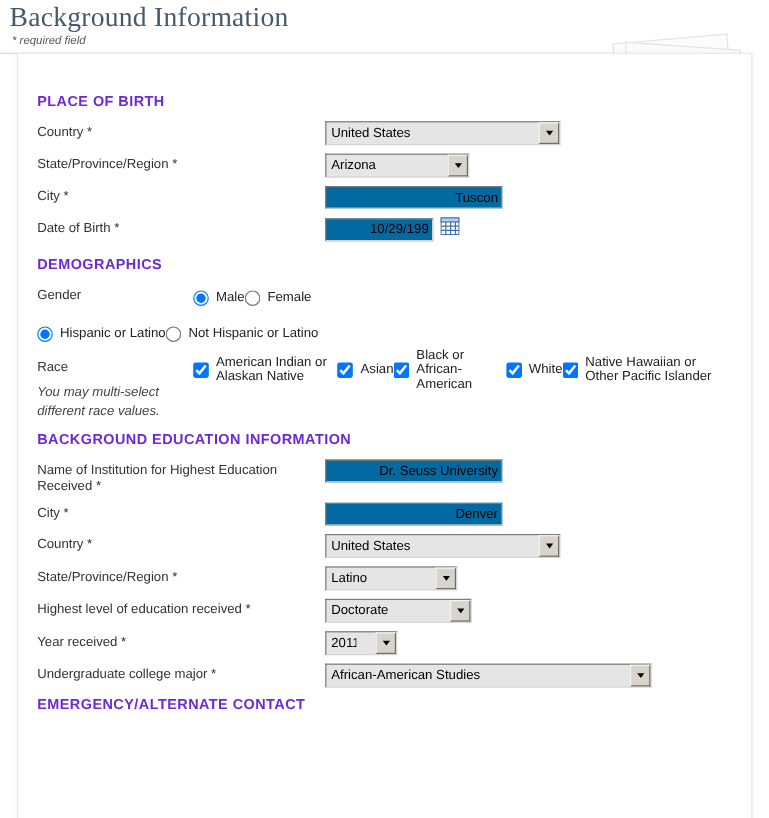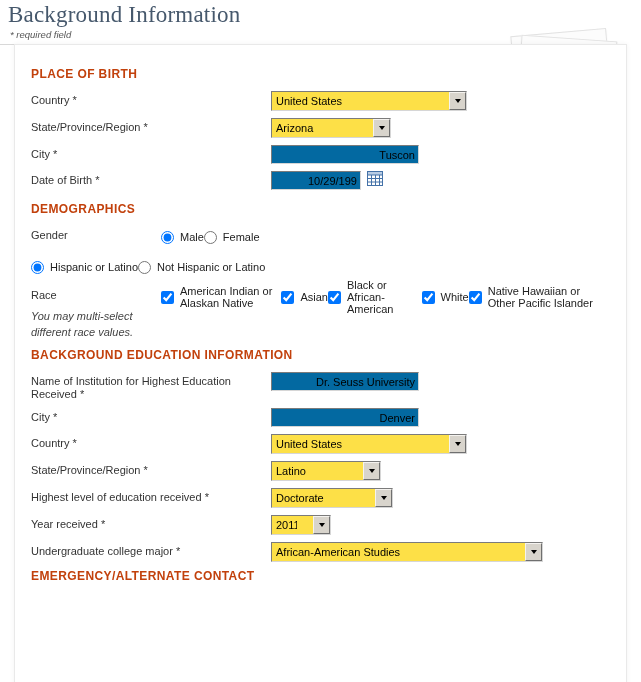--- a/index.html
+++ b/index.html
@@ -20,40 +20,40 @@
            box-shadow:0 1px 2px rgba(0,0,0,0.05); }
   .sheet.a { width:96px; height:42px; right:8px; top:6px; transform:rotate(-5deg); }
   .sheet.b { width:96px; height:42px; right:0;  top:12px; transform:rotate(4deg); }
 
   
   .panel { position:absolute; left:14px; top:44px; width:613px; height:700px;
            background:#ffffff; border:1px solid #e9e9e9;
            box-shadow:0 0 5px rgba(0,0,0,0.05); z-index:1;
            padding:18px 16px 10px 16px; }
 
-  h2.sec { font-size:12px; font-weight:bold; color:#c2410c; letter-spacing:0.4px;
-           margin:4px 0 10px 0; }
+  h2.sec { font-size:12px; font-weight:bold; color:#6d28d9; letter-spacing:0.4px;
+           margin:14px 0 10px 0; }
   h2.sec.mt { margin-top:12px; }
   h2.sec.mt2 { margin-top:6px; }
 
   .row { display:flex; align-items:flex-start; margin-bottom:7px; }
   .label { flex:0 0 240px; width:240px; padding:3px 12px 0 0; font-size:11px;
            color:#333; line-height:13px; }
   .label.sm { flex:0 0 130px; width:130px; }
   .note { font-style:italic; color:#444; font-size:11px; line-height:16px;
           margin-top:6px; width:122px; }
 
   
   .txt { height:19px; font-size:11px; font-family:"Liberation Sans", sans-serif;
          color:#000; padding:2px 3px; background:#0369a1;
          border:1px solid; border-color:#7b7b7b #d6d6d6 #d6d6d6 #7b7b7b;
          outline:none;text-align:right; }
 
   
-  .combo { display:flex; height:20px; background:#fde047; cursor:default;
+  .combo { display:flex; height:20px; background:#e5e5e5; cursor:default;
            border:1px solid; border-color:#7b7b7b #d6d6d6 #d6d6d6 #7b7b7b;gap:16px; }
   .combo-text { flex:1; font-size:11px; color:#000; line-height:18px;
                 padding-left:4px; white-space:nowrap; overflow:hidden; }
   .combo-btn { flex:0 0 17px; width:17px; background:#d8d4cc;
                border:1px solid; border-color:#f5f3ef #6f6f6f #6f6f6f #f5f3ef;
                display:flex; align-items:center; justify-content:center; }
   .tri { width:0; height:0; border-left:3.5px solid transparent;
          border-right:3.5px solid transparent; border-top:4px solid #000; }
 
   .opts { display:flex; }

